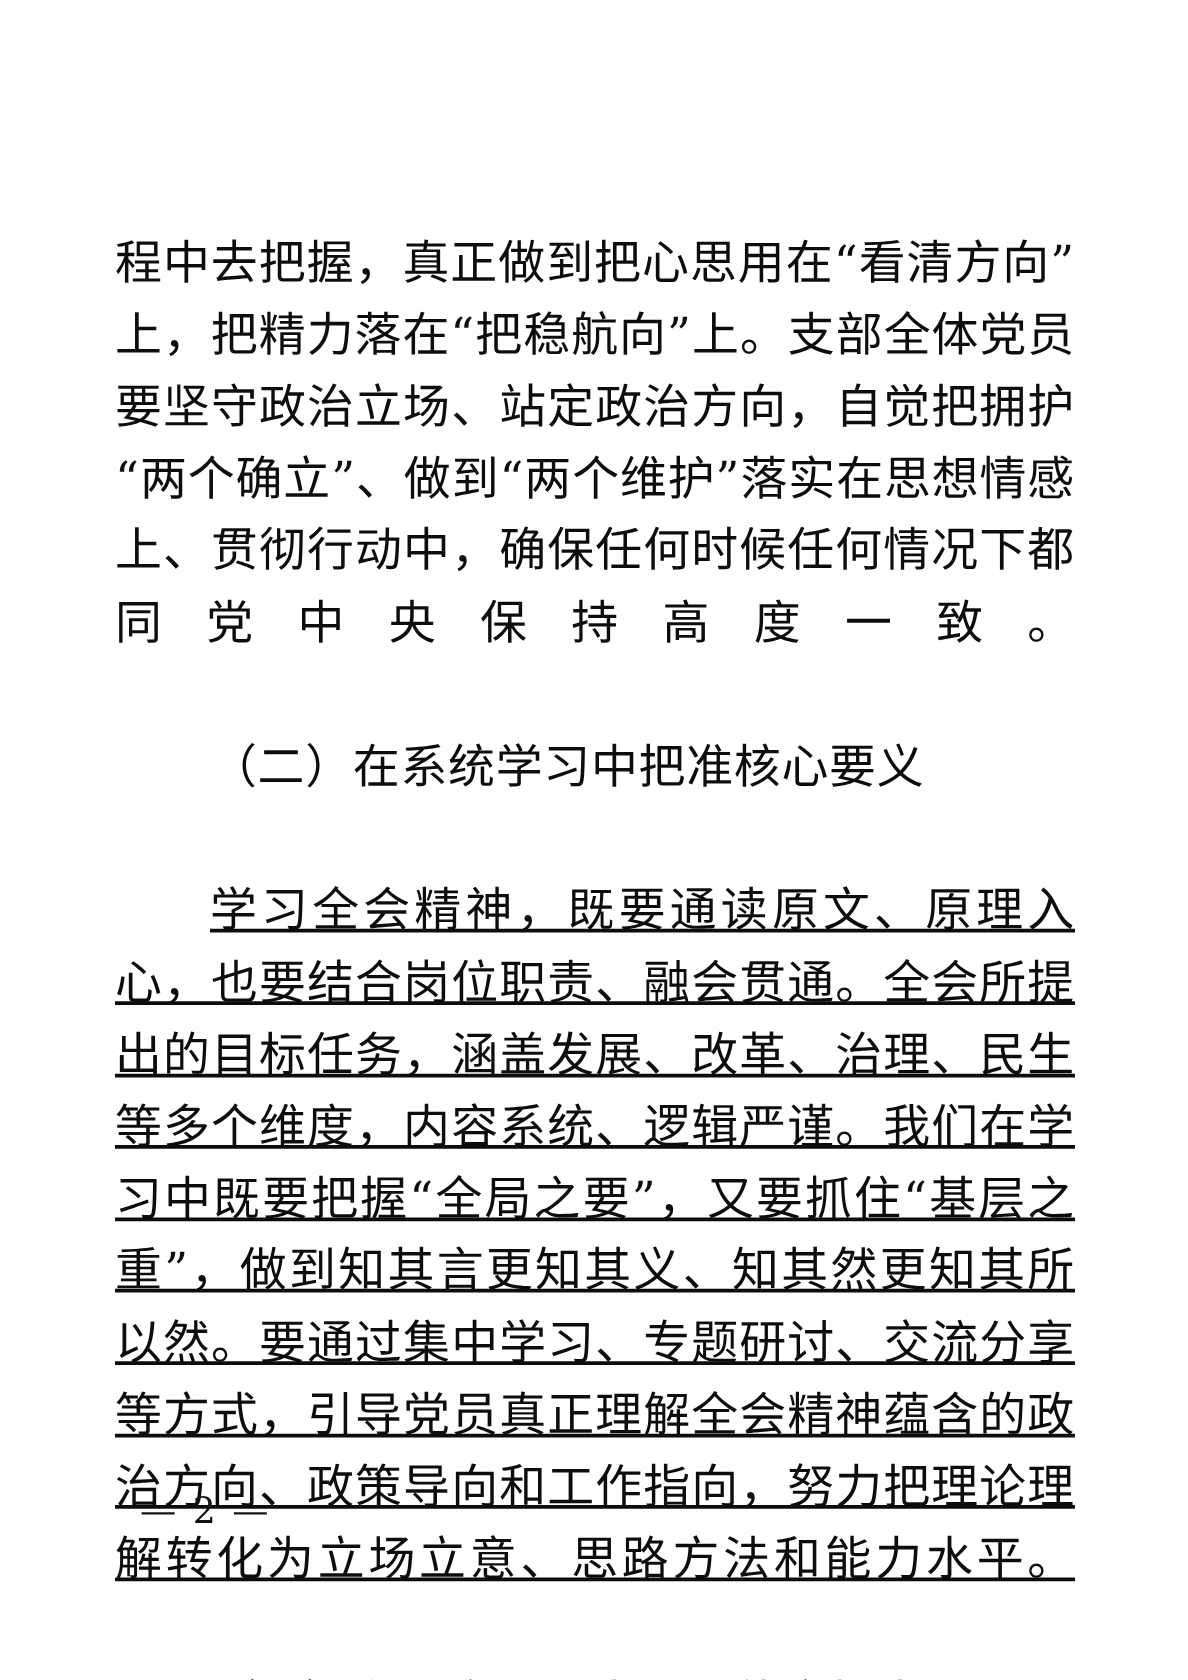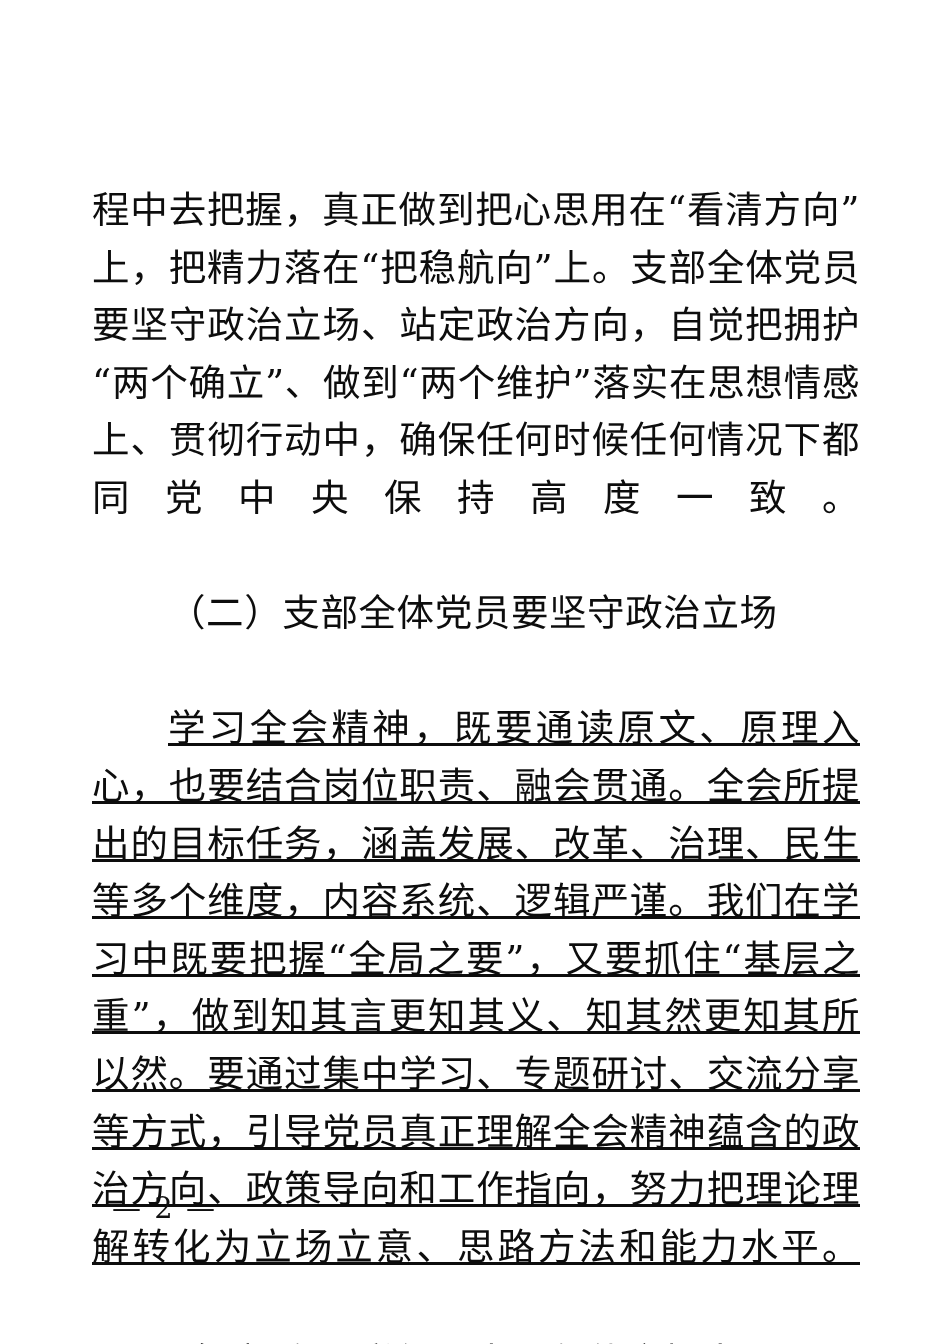--- a/index.html
+++ b/index.html
@@ -73,21 +73,21 @@
 </style>
 </head>
 <body>
 
 <div class="page">
 
   <div class="content">
 
     <p class="para cont">程中去把握，真正做到把心思用在“看清方向”上，把精力落在“把稳航向”上。支部全体党员要坚守政治立场、站定政治方向，自觉把拥护“两个确立”、做到“两个维护”落实在思想情感上、贯彻行动中，确保任何时候任何情况下都同党中央保持高度一致。</p>
 
-    <p class="heading">（二）支部全体党员要坚守政治立场</p>
+    <p class="heading">（二）在系统学习中把准核心要义</p>
 
     <p class="para indent">学习全会精神，既要通读原文、原理入心，也要结合岗位职责、融会贯通。全会所提出的目标任务，涵盖发展、改革、治理、民生等多个维度，内容系统、逻辑严谨。我们在学习中既要把握“全局之要”，又要抓住“基层之重”，做到知其言更知其义、知其然更知其所以然。要通过集中学习、专题研讨、交流分享等方式，引导党员真正理解全会精神蕴含的政治方向、政策导向和工作指向，努力把理论理解转化为立场立意、思路方法和能力水平。</p>
 
     <p class="heading">（三）在以学促干中强化使命担当</p>
 
   </div>
 
   <div class="footer">— 2 —</div>
 
 </div>

